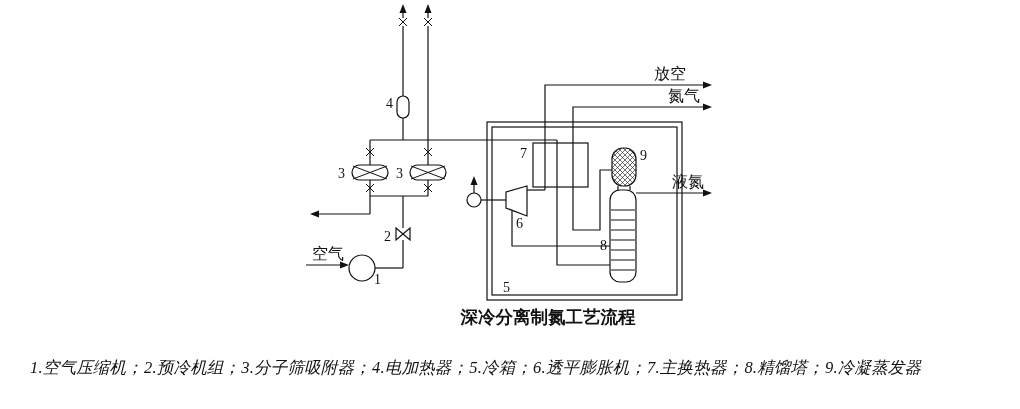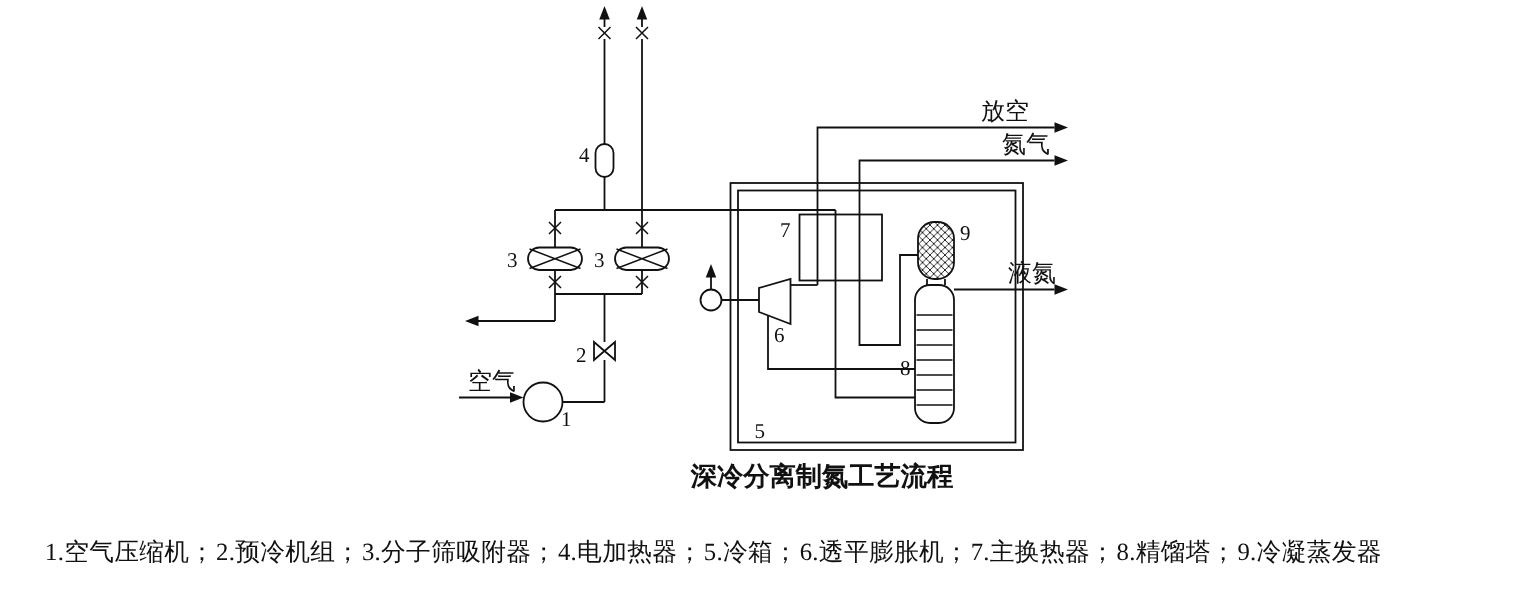--- a/index.html
+++ b/index.html
@@ -4,21 +4,21 @@
 <style>
   html,body{margin:0;padding:0;background:#ffffff;}
   .stage{position:relative;width:1020px;height:409px;background:#fff;overflow:hidden;
          font-family:"Liberation Serif", serif;color:#111;}
   svg{position:absolute;left:0;top:0;}
   svg text{font-family:"Liberation Serif", serif;fill:#111;}
   .tag{font-size:14px;}
   .stream{font-size:16px;}
   .title{font-size:17.5px;font-weight:700;}
   .legend{position:absolute;left:30px;top:357px;width:975px;white-space:nowrap;
-          font-size:16.5px;color:#111;letter-spacing:0.2px;}
+          font-size:16.5px;color:#111;letter-spacing:0.2px;font-style:italic;}
   .legend span{margin-right:1px;}
 </style>
 </head>
 <body>
 
 <div class="stage">
 
 <svg width="1020" height="409" viewBox="0 0 1020 409">
   <defs>
     <pattern id="xhatch" width="5" height="5" patternUnits="userSpaceOnUse">

